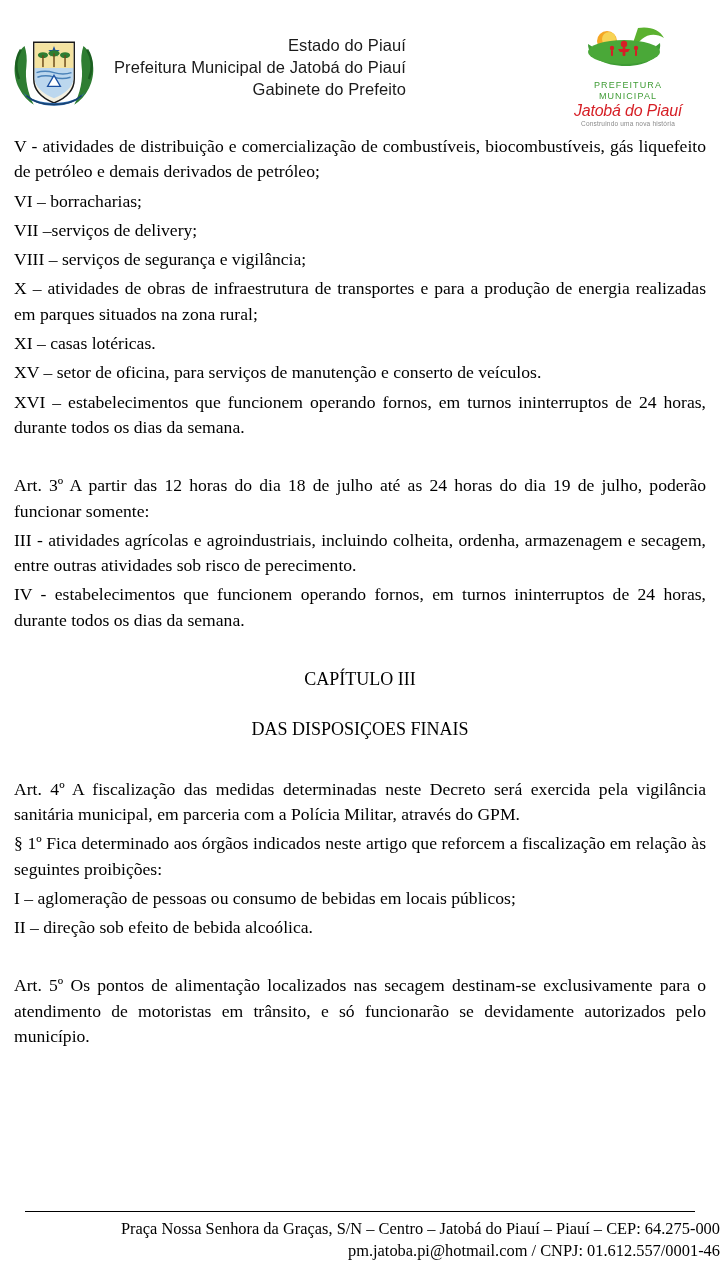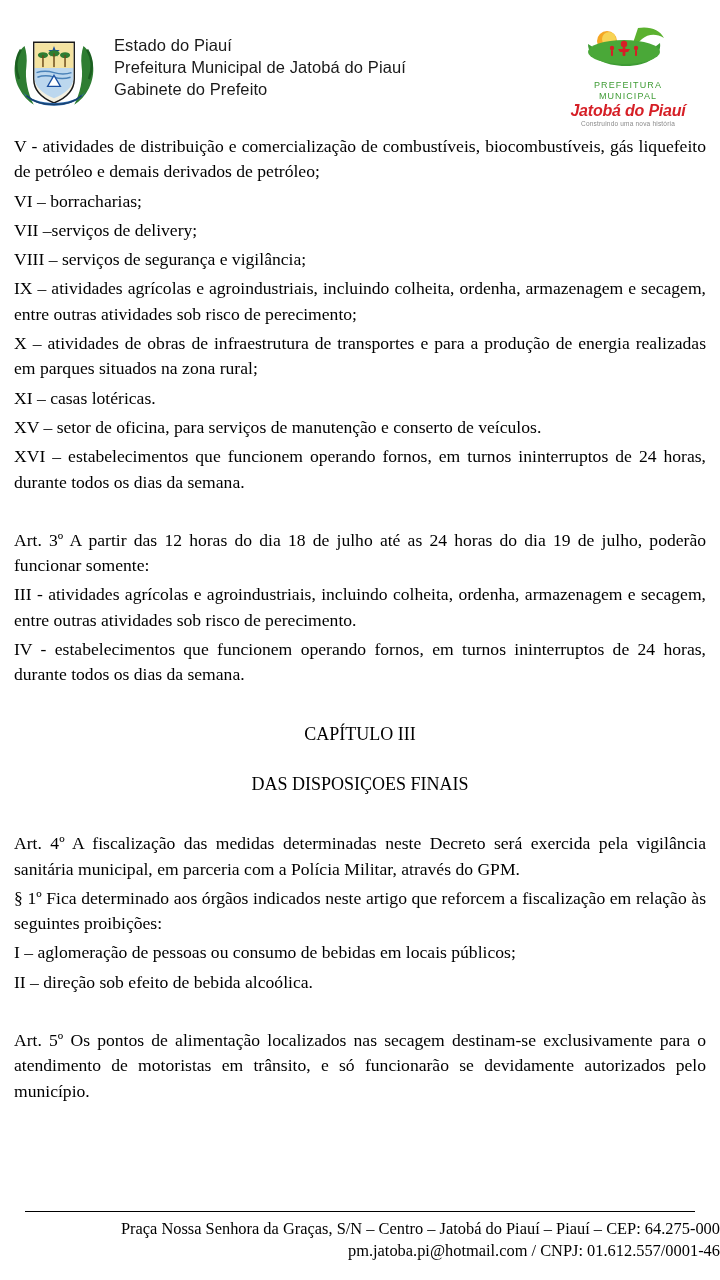--- a/index.html
+++ b/index.html
@@ -45,21 +45,21 @@
     position: absolute;
     left: 114px;
     top: 34px;
     font-family: "Liberation Sans", "DejaVu Sans", sans-serif;
     font-size: 16.5px;
     line-height: 22px;
     color: #1a1a1a;
     letter-spacing: 0.1px;
     white-space: nowrap;
   }
-  .header-text div { white-space: nowrap; }
+  .header-text div { white-space: nowrap; text-align: right; }
 
   .logo-pref {
     position: absolute;
     right: 28px;
     top: 24px;
     width: 128px;
     height: 88px;
     text-align: center;
   }
   .logo-mark {
@@ -70,21 +70,21 @@
   .logo-line1 {
     font-family: "Liberation Sans", "DejaVu Sans", sans-serif;
     font-size: 9px;
     letter-spacing: 1.1px;
     color: #3f9c35;
     line-height: 11px;
     margin-top: 10px;
   }
   .logo-line2 {
     font-family: "Liberation Sans", "DejaVu Sans", sans-serif;
-    font-weight: bold;
+    font-weight: normal;
     font-style: italic;
     font-size: 16px;
     color: #d61f26;
     line-height: 17px;
     letter-spacing: -0.2px;
   }
   .logo-line3 {
     font-family: "Liberation Sans", "DejaVu Sans", sans-serif;
     font-size: 6.5px;
     color: #8a8a8a;
@@ -219,21 +219,20 @@
       <div class="logo-line3">Construindo uma nova história</div>
     </div>
   </div>
 
   <div class="content">
 
     <p class="just">V - atividades de distribuição e comercialização de combustíveis, biocombustíveis, gás liquefeito de petróleo e demais derivados de petróleo;</p>
     <p class="just">VI – borracharias;</p>
     <p class="just">VII –serviços de delivery;</p>
     <p class="just">VIII – serviços de segurança e vigilância;</p>
-    <p class="just">IX – atividades agrícolas e agroindustriais, incluindo colheita, ordenha, armazenagem e secagem, entre outras atividades sob risco de perecimento;</p>
     <p class="just">X – atividades de obras de infraestrutura de transportes e para a produção de energia realizadas em parques situados na zona rural;</p>
     <p class="just">XI – casas lotéricas.</p>
     <p class="just">XV – setor de oficina, para serviços de manutenção e conserto de veículos.</p>
     <p class="just">XVI – estabelecimentos que funcionem operando fornos, em turnos ininterruptos de 24 horas, durante todos os dias da semana.</p>
 
     <div class="spacer"></div>
 
     <p class="just">Art. 3º A partir das 12 horas do dia 18 de julho até as 24 horas do dia 19 de julho, poderão funcionar somente:</p>
     <p class="just">III - atividades agrícolas e agroindustriais, incluindo colheita, ordenha, armazenagem e secagem, entre outras atividades sob risco de perecimento.</p>
     <p class="just">IV - estabelecimentos que funcionem operando fornos, em turnos ininterruptos de 24 horas, durante todos os dias da semana.</p>

